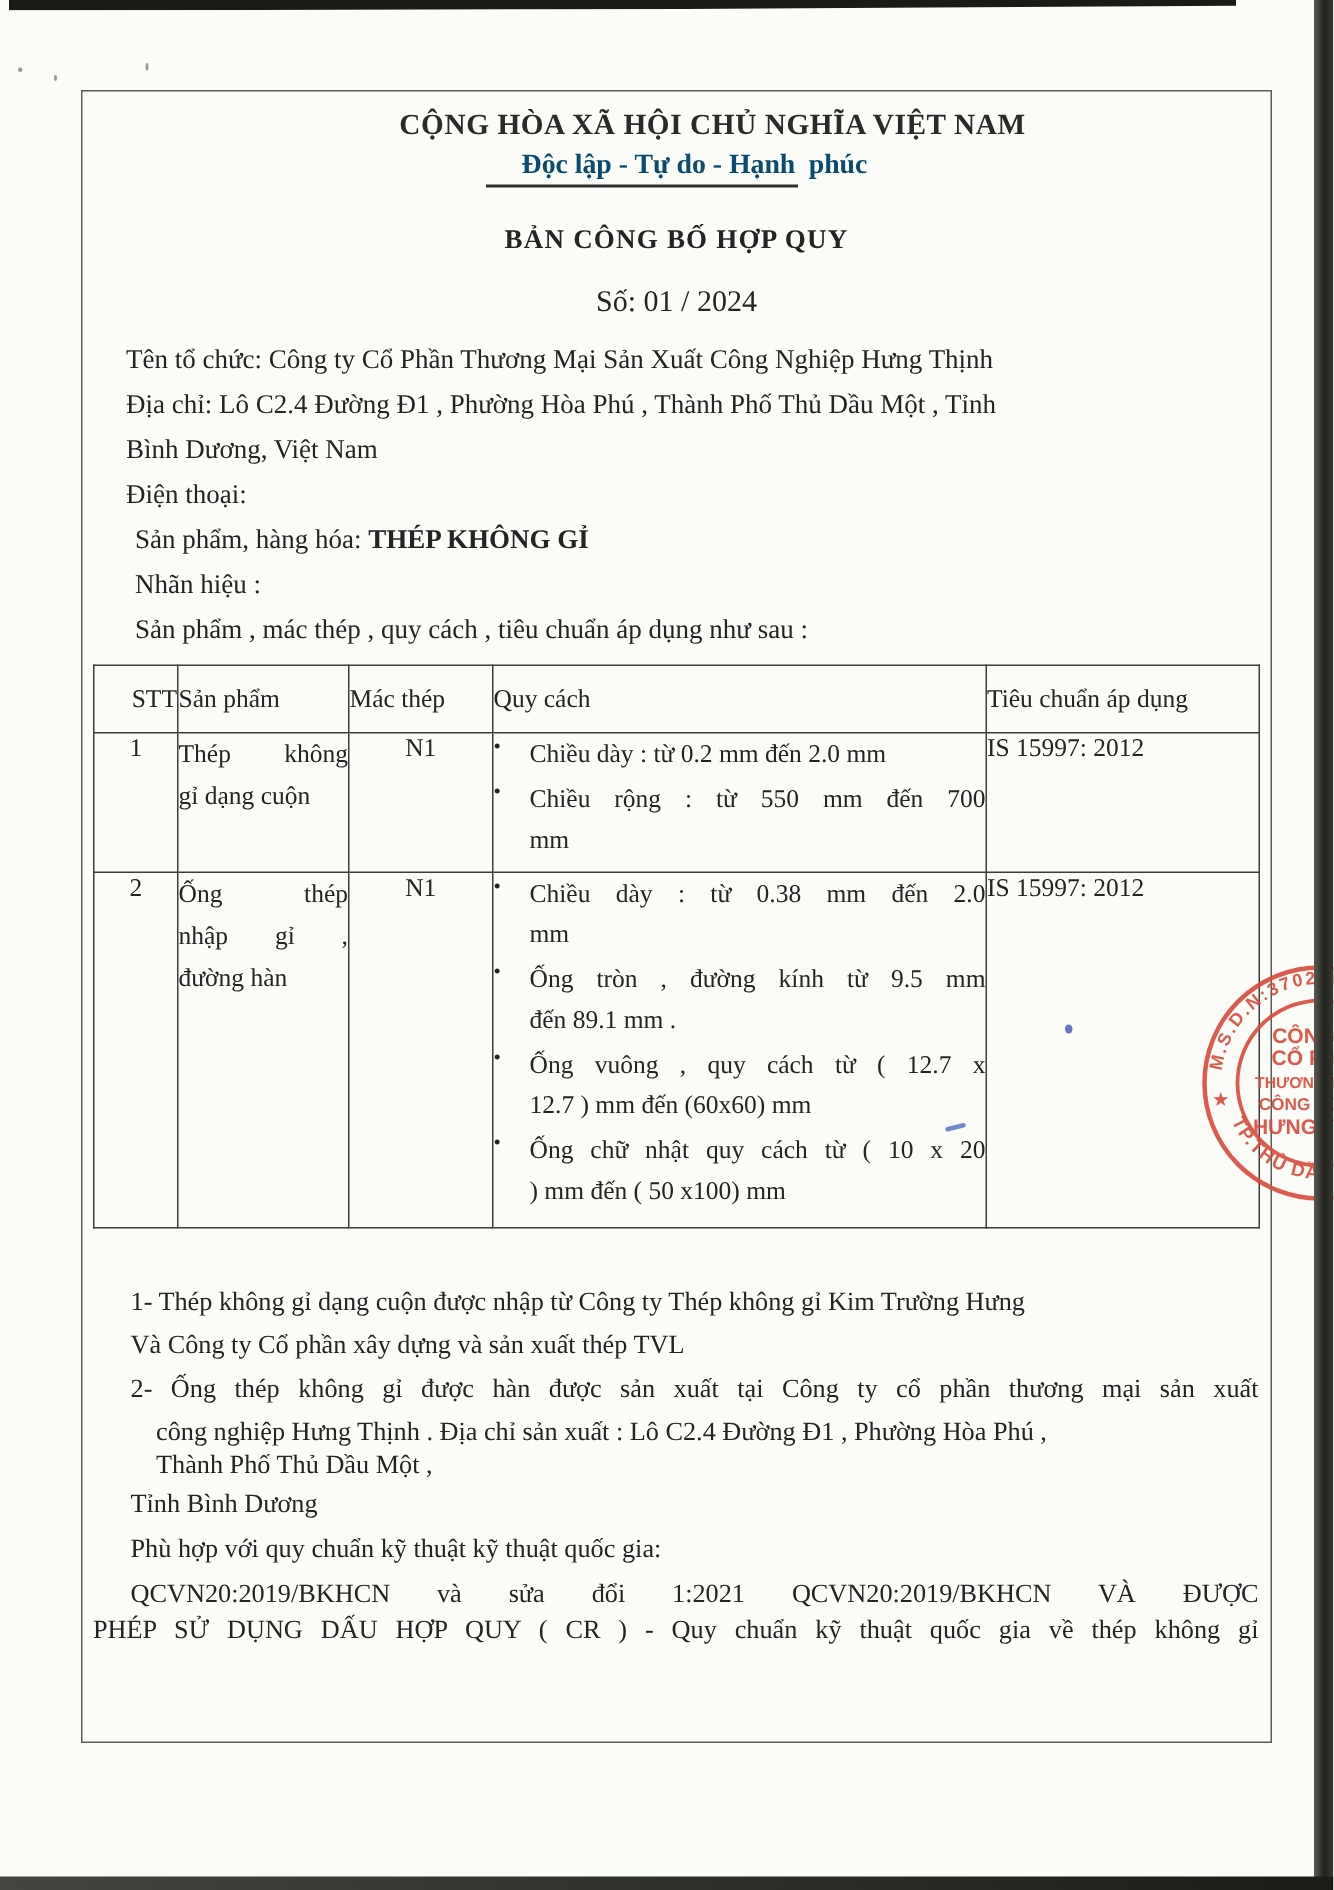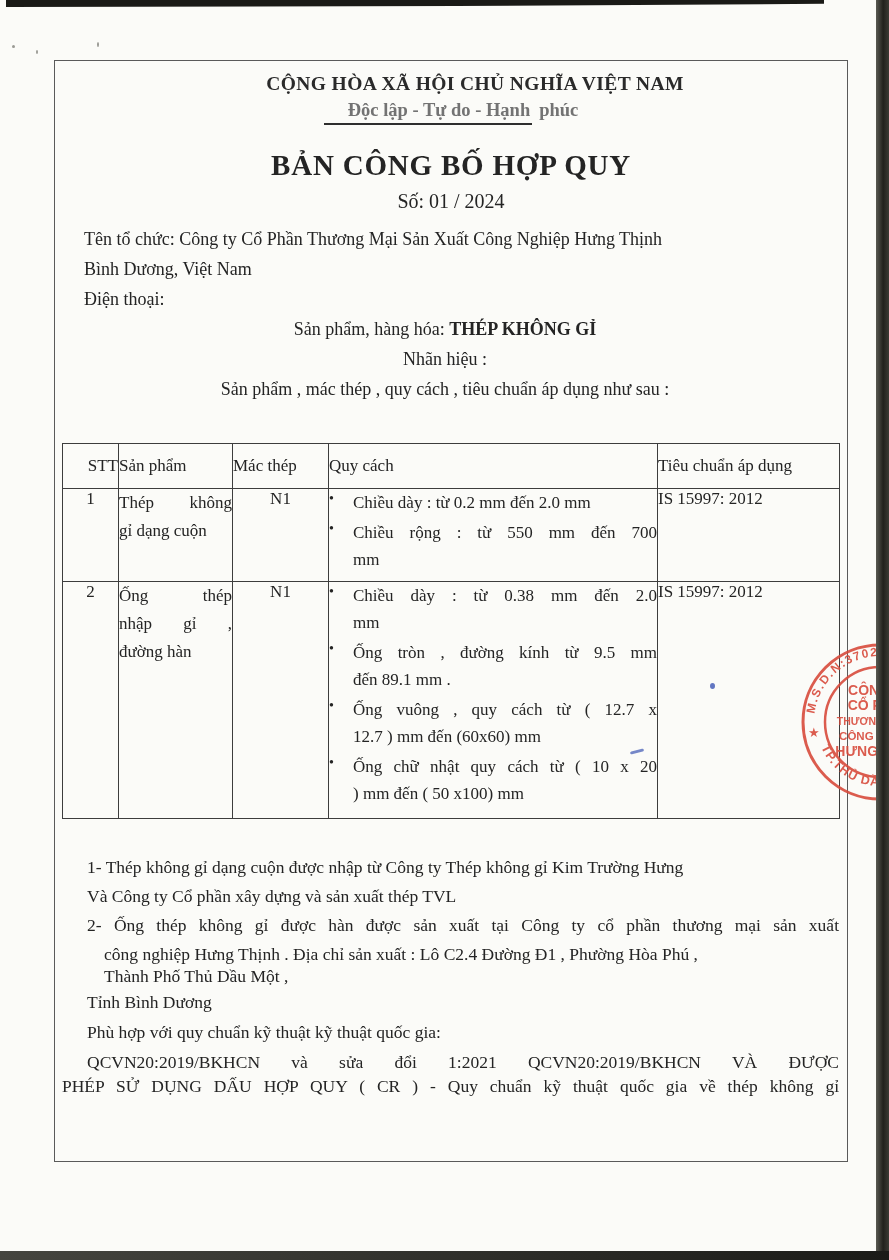--- a/index.html
+++ b/index.html
@@ -17,30 +17,30 @@
     background:linear-gradient(to right,#5a5a52,#21211d 55%,#3b3b35);}
   .strip-bottom{position:absolute;left:0;top:1251px;width:889px;height:9px;z-index:6;
     background:linear-gradient(to right,#45453f,#1b1b18);}
   .speck{position:absolute;background:#9a9a94;border-radius:50%;z-index:1;}
 
   .page-frame{position:absolute;left:54px;top:60px;width:792px;height:1100px;
     border:1.5px solid #5a5a5a;z-index:1;background:transparent;}
 
   .centered{position:absolute;left:54px;width:794px;text-align:center;z-index:2;}
   .national{top:73px;font-size:19.5px;font-weight:bold;letter-spacing:.4px;color:#2a2a2a;padding-left:24px;}
-  .motto{top:100px;font-size:18.5px;font-weight:bold;color:#737373;}
+  .motto{top:100px;font-size:18.5px;font-weight:bold;color:#0c4a6e;}
   .motto-underlined{display:inline-block;border-bottom:2.5px solid #2e2e2e;
     padding:0 2px 2px 24px;}
   .motto-tail{margin-left:7px;}
-  .doc-title{top:149px;font-size:29px;font-weight:bold;letter-spacing:.8px;color:#242424;}
+  .doc-title{top:149px;font-size:18px;font-weight:bold;letter-spacing:.8px;color:#242424;}
   .doc-number{top:190px;font-size:20px;}
 
   .info{position:absolute;left:84px;top:224px;width:716px;font-size:18px;
     line-height:30px;z-index:2;}
-  .info .ind{margin-left:6px;text-align:center;}
+  .info .ind{margin-left:6px;}
   .bold{font-weight:bold;}
 
   
   table.spec{position:absolute;left:62px;top:443px;width:777px;z-index:2;
     border-collapse:collapse;table-layout:fixed;font-size:17px;color:#242424;}
   table.spec td{border:1.2px solid #3d3d3d;vertical-align:top;padding:0;overflow:hidden;}
   tr.hdr td{height:44px;vertical-align:middle;}
   .h-stt{text-align:right;}
   .h-prod{padding-left:12px;}
   .h-grade{padding-left:14px;}
@@ -90,20 +90,21 @@
 
   <div class="centered national">CỘNG HÒA XÃ HỘI CHỦ NGHĨA VIỆT NAM</div>
   <div class="centered motto">
     <span class="motto-underlined">Độc lập - Tự do - Hạnh</span><span class="motto-tail">phúc</span>
   </div>
   <div class="centered doc-title">BẢN CÔNG BỐ HỢP QUY</div>
   <div class="centered doc-number">Số: 01 / 2024</div>
 
   <div class="info">
     <div>Tên tổ chức: Công ty Cổ Phần Thương Mại Sản Xuất Công Nghiệp Hưng Thịnh</div>
+    <div>Địa chỉ: Lô C2.4 Đường Đ1 , Phường Hòa Phú , Thành Phố Thủ Dầu Một , Tỉnh</div>
     <div>Bình Dương, Việt Nam</div>
     <div>Điện thoại:</div>
     <div class="ind">
       <span>Sản phẩm, hàng hóa: </span><span class="bold">THÉP KHÔNG GỈ</span>
     </div>
     <div class="ind">Nhãn hiệu :</div>
     <div class="ind">Sản phẩm , mác thép , quy cách , tiêu chuẩn áp dụng như sau :</div>
   </div>
 
   <table class="spec">

